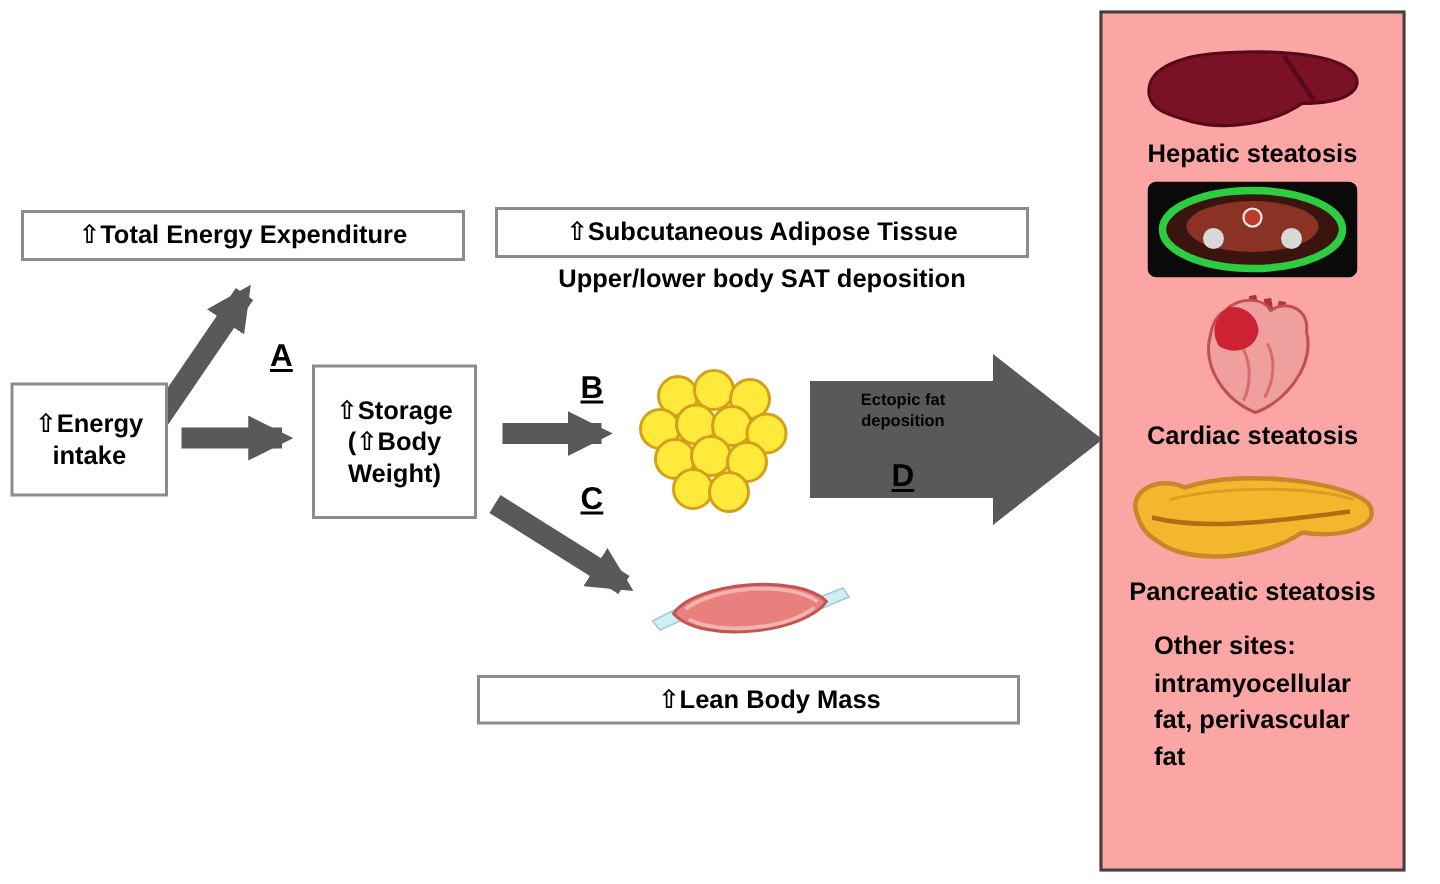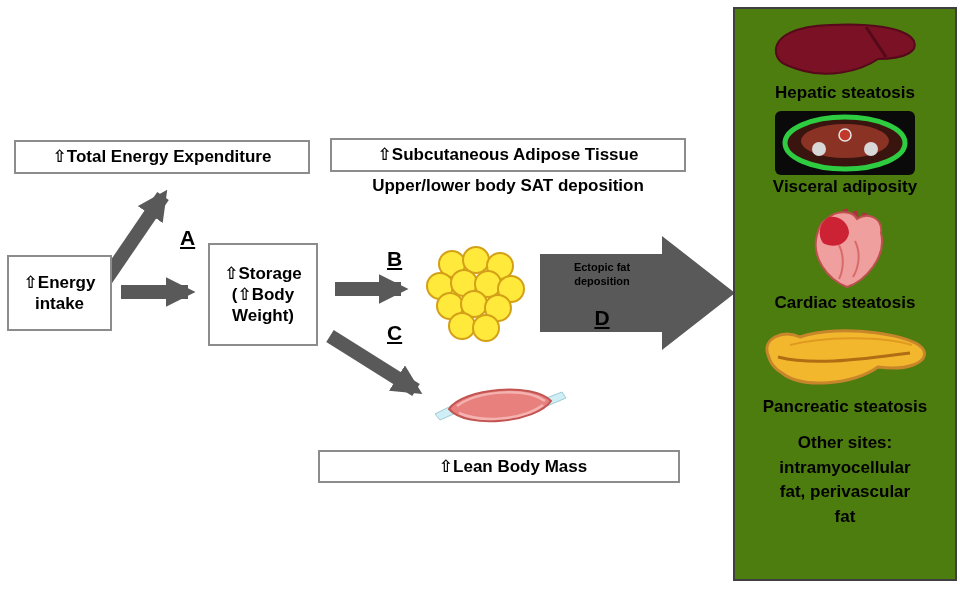--- a/index.html
+++ b/index.html
@@ -42,28 +42,28 @@
   .letter-d {
     position:absolute; left:543px; top:306px; width:118px;
     text-align:center; font-weight:bold; font-size:21px;
     text-decoration:underline;
   }
 
   .fat-cells { position:absolute; left:420px; top:246px; }
   .muscle    { position:absolute; left:433px; top:378px; }
 
   .panel {
-    position:absolute; left:733px; top:7px; width:224px; height:574px;
-    border:2px solid #3f3f3f; background:#4d7c0f;
-    display:flex; flex-direction:column; align-items:center; padding-top:10px;
+    position:absolute; left:733px; top:7px; width:204px; height:574px;
+    border:2px solid #3f3f3f; background:#fca5a5;
+    display:flex; flex-direction:column; align-items:center; padding-top:20px;
   }
   .panel-item { display:flex; flex-direction:column; align-items:center; margin-bottom:8px; }
   .panel-label { font-weight:bold; font-size:17px; margin-top:2px; text-align:center; }
   .other-sites {
-    margin-top:6px; font-weight:bold; font-size:17px; text-align:center;
+    margin-top:6px; font-weight:bold; font-size:17px; 
     white-space:pre-line; line-height:1.45;
   }
 </style>
 </head>
 <body>
 
 <div class="canvas">
 
   <svg class="arrows" width="960" height="589" viewBox="0 0 960 589">
     <defs>
@@ -132,21 +132,20 @@
 
     <div class="panel-item">
       <svg width="140" height="64" viewBox="0 0 140 64">
         <rect x="0" y="0" width="140" height="64" rx="6" fill="#0a0a0a"></rect>
         <ellipse cx="70" cy="32" rx="60" ry="26" fill="#3a1510" stroke="#2ecc40" stroke-width="5"></ellipse>
         <ellipse cx="70" cy="30" rx="44" ry="17" fill="#8a3324"></ellipse>
         <circle cx="44" cy="38" r="7" fill="#d8d8d8"></circle>
         <circle cx="96" cy="38" r="7" fill="#d8d8d8"></circle>
         <circle cx="70" cy="24" r="6" fill="#c0392b" stroke="#e8e8e8" stroke-width="1.5"></circle>
       </svg>
-      <div class="panel-label">Visceral adiposity</div>
     </div>
 
     <div class="panel-item">
       <svg width="92" height="86" viewBox="0 0 92 86">
         <path d="M56,6 L58,18 M46,4 L48,14 M66,8 L64,18" stroke="#b03040" stroke-width="5"></path>
         <path d="M28,14 C38,4 54,6 58,14 C70,6 84,14 82,28 C88,52 66,76 48,82 C28,74 12,52 18,30 C20,20 24,16 28,14 Z" fill="#f09f9f" stroke="#c05050" stroke-width="2"></path>
         <path d="M30,12 C20,18 18,30 24,38 C34,44 48,40 50,28 C50,18 40,10 30,12 Z" fill="#cc2233"></path>
         <path d="M40,40 C46,52 44,66 40,74" stroke="#d96a6a" stroke-width="2" fill="none"></path>
         <path d="M56,36 C62,48 60,62 54,72" stroke="#d96a6a" stroke-width="2" fill="none"></path>
       </svg>

